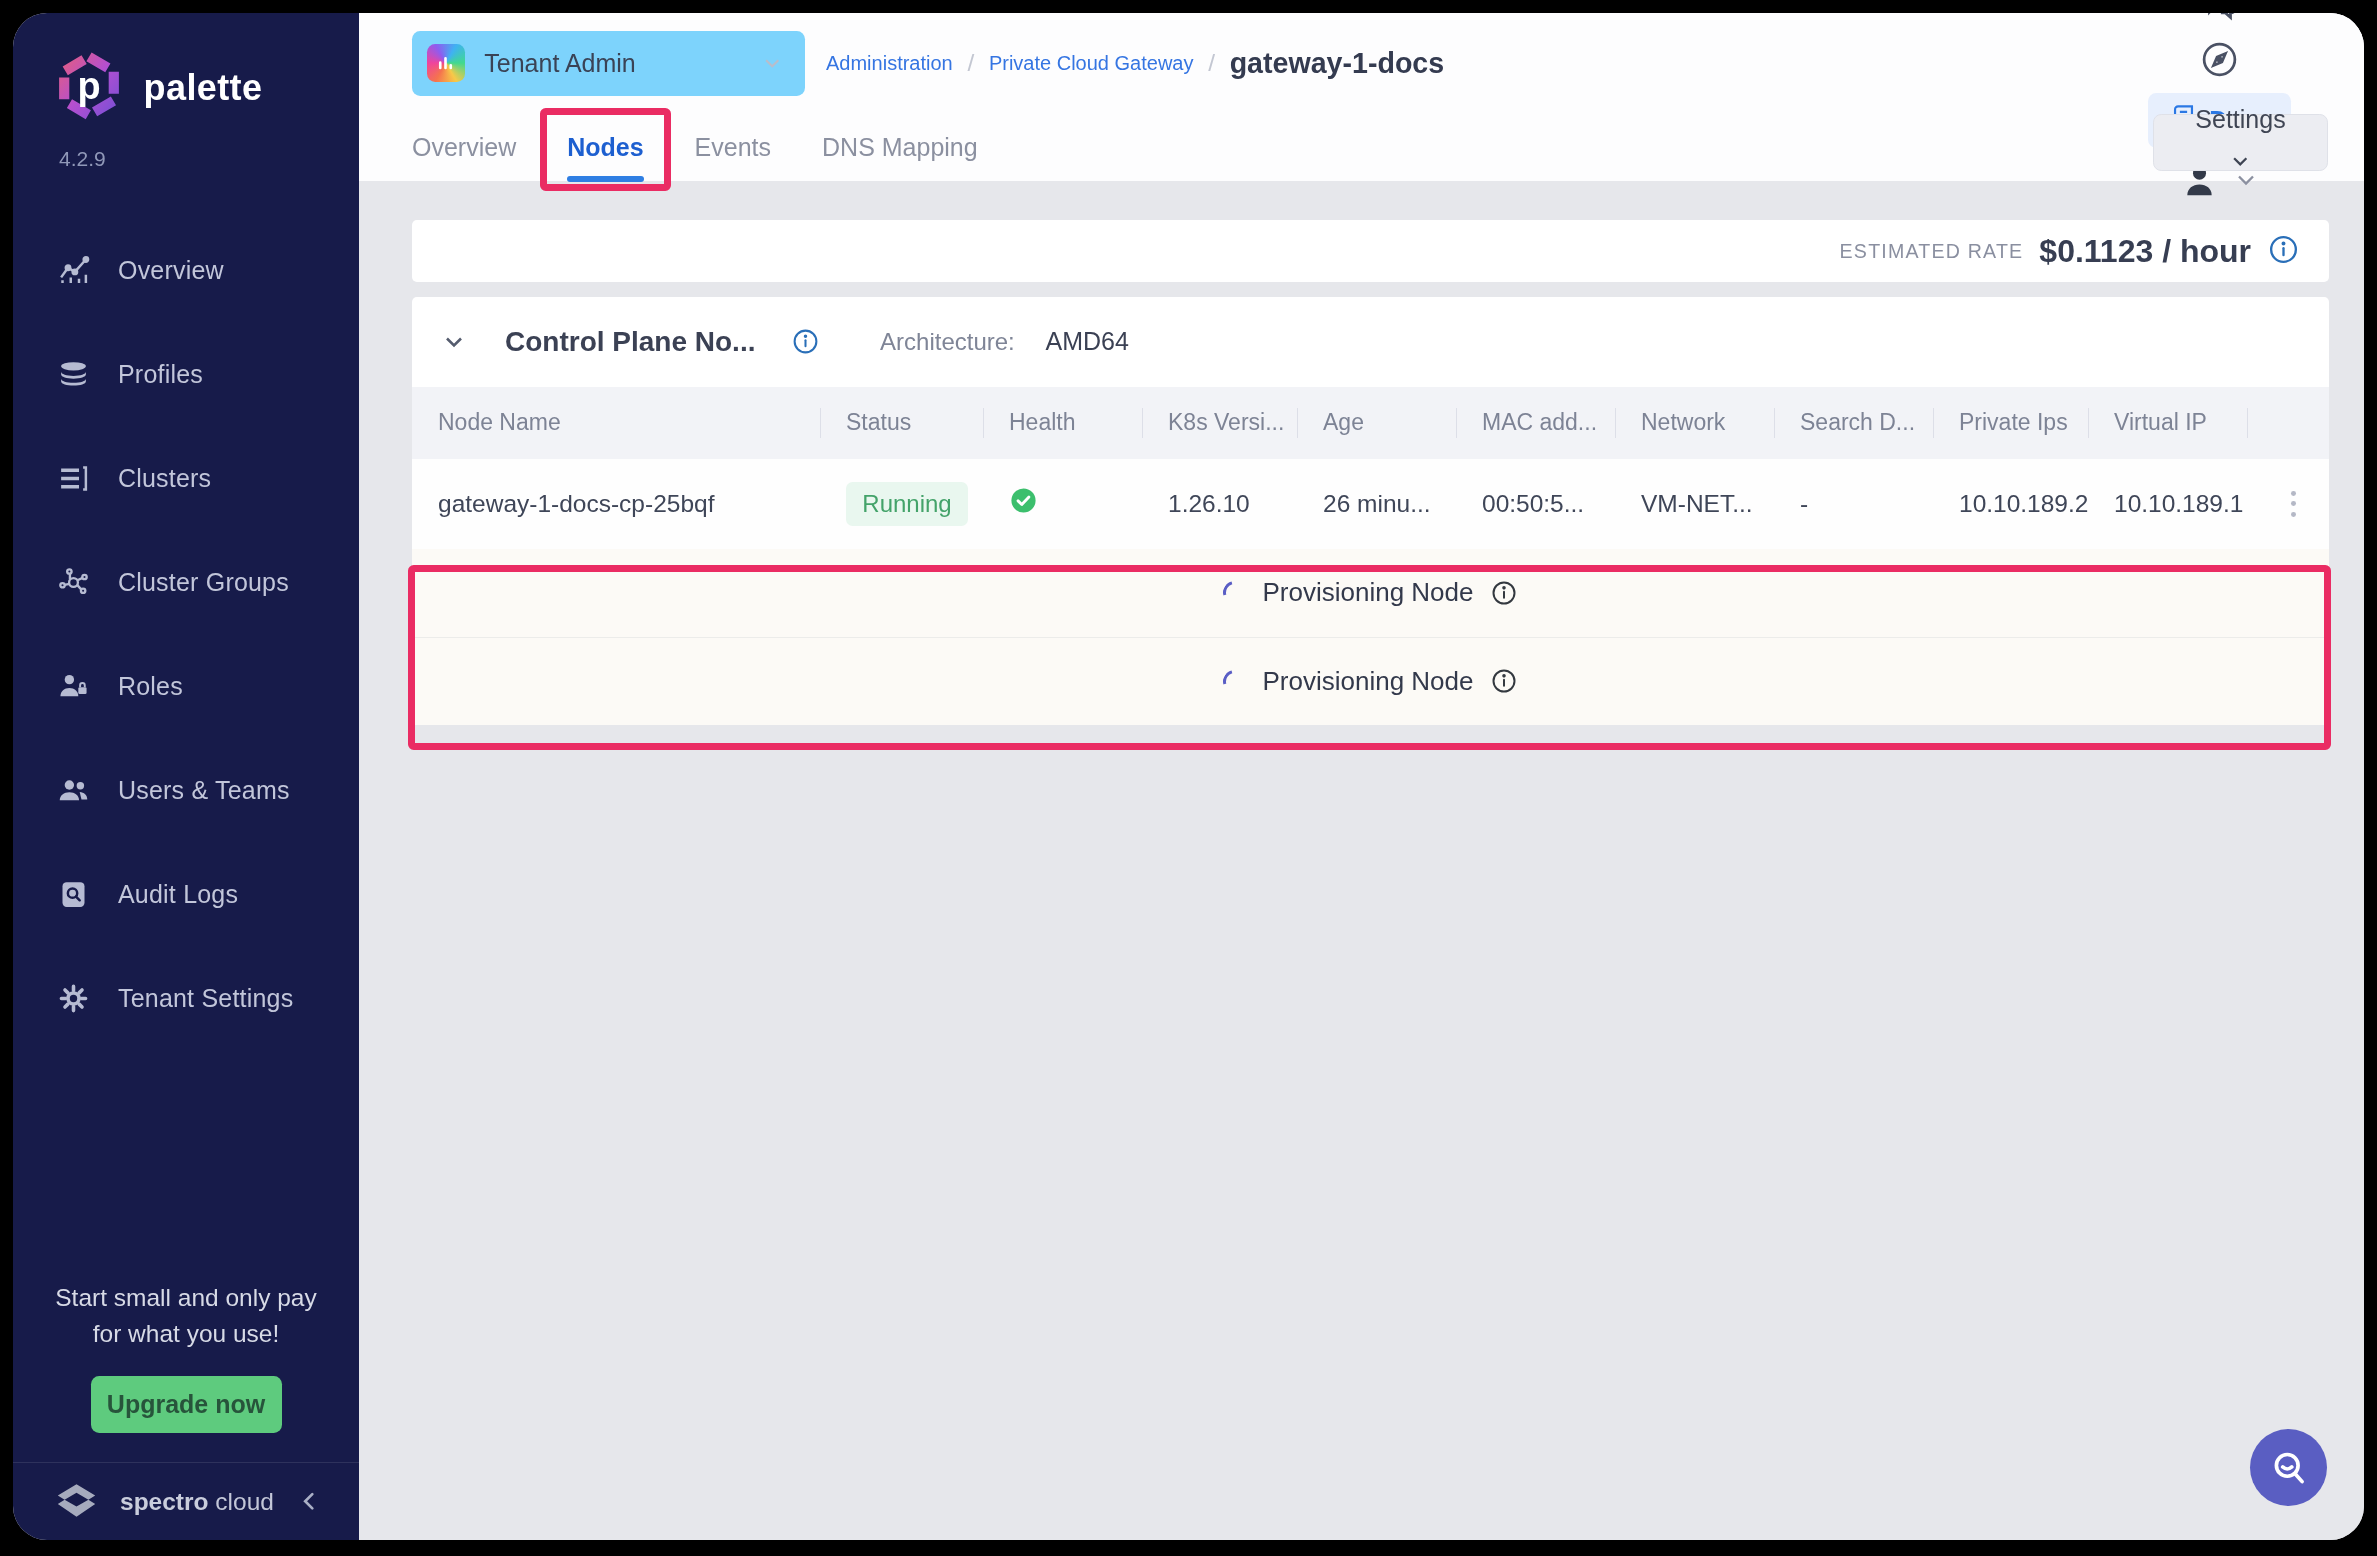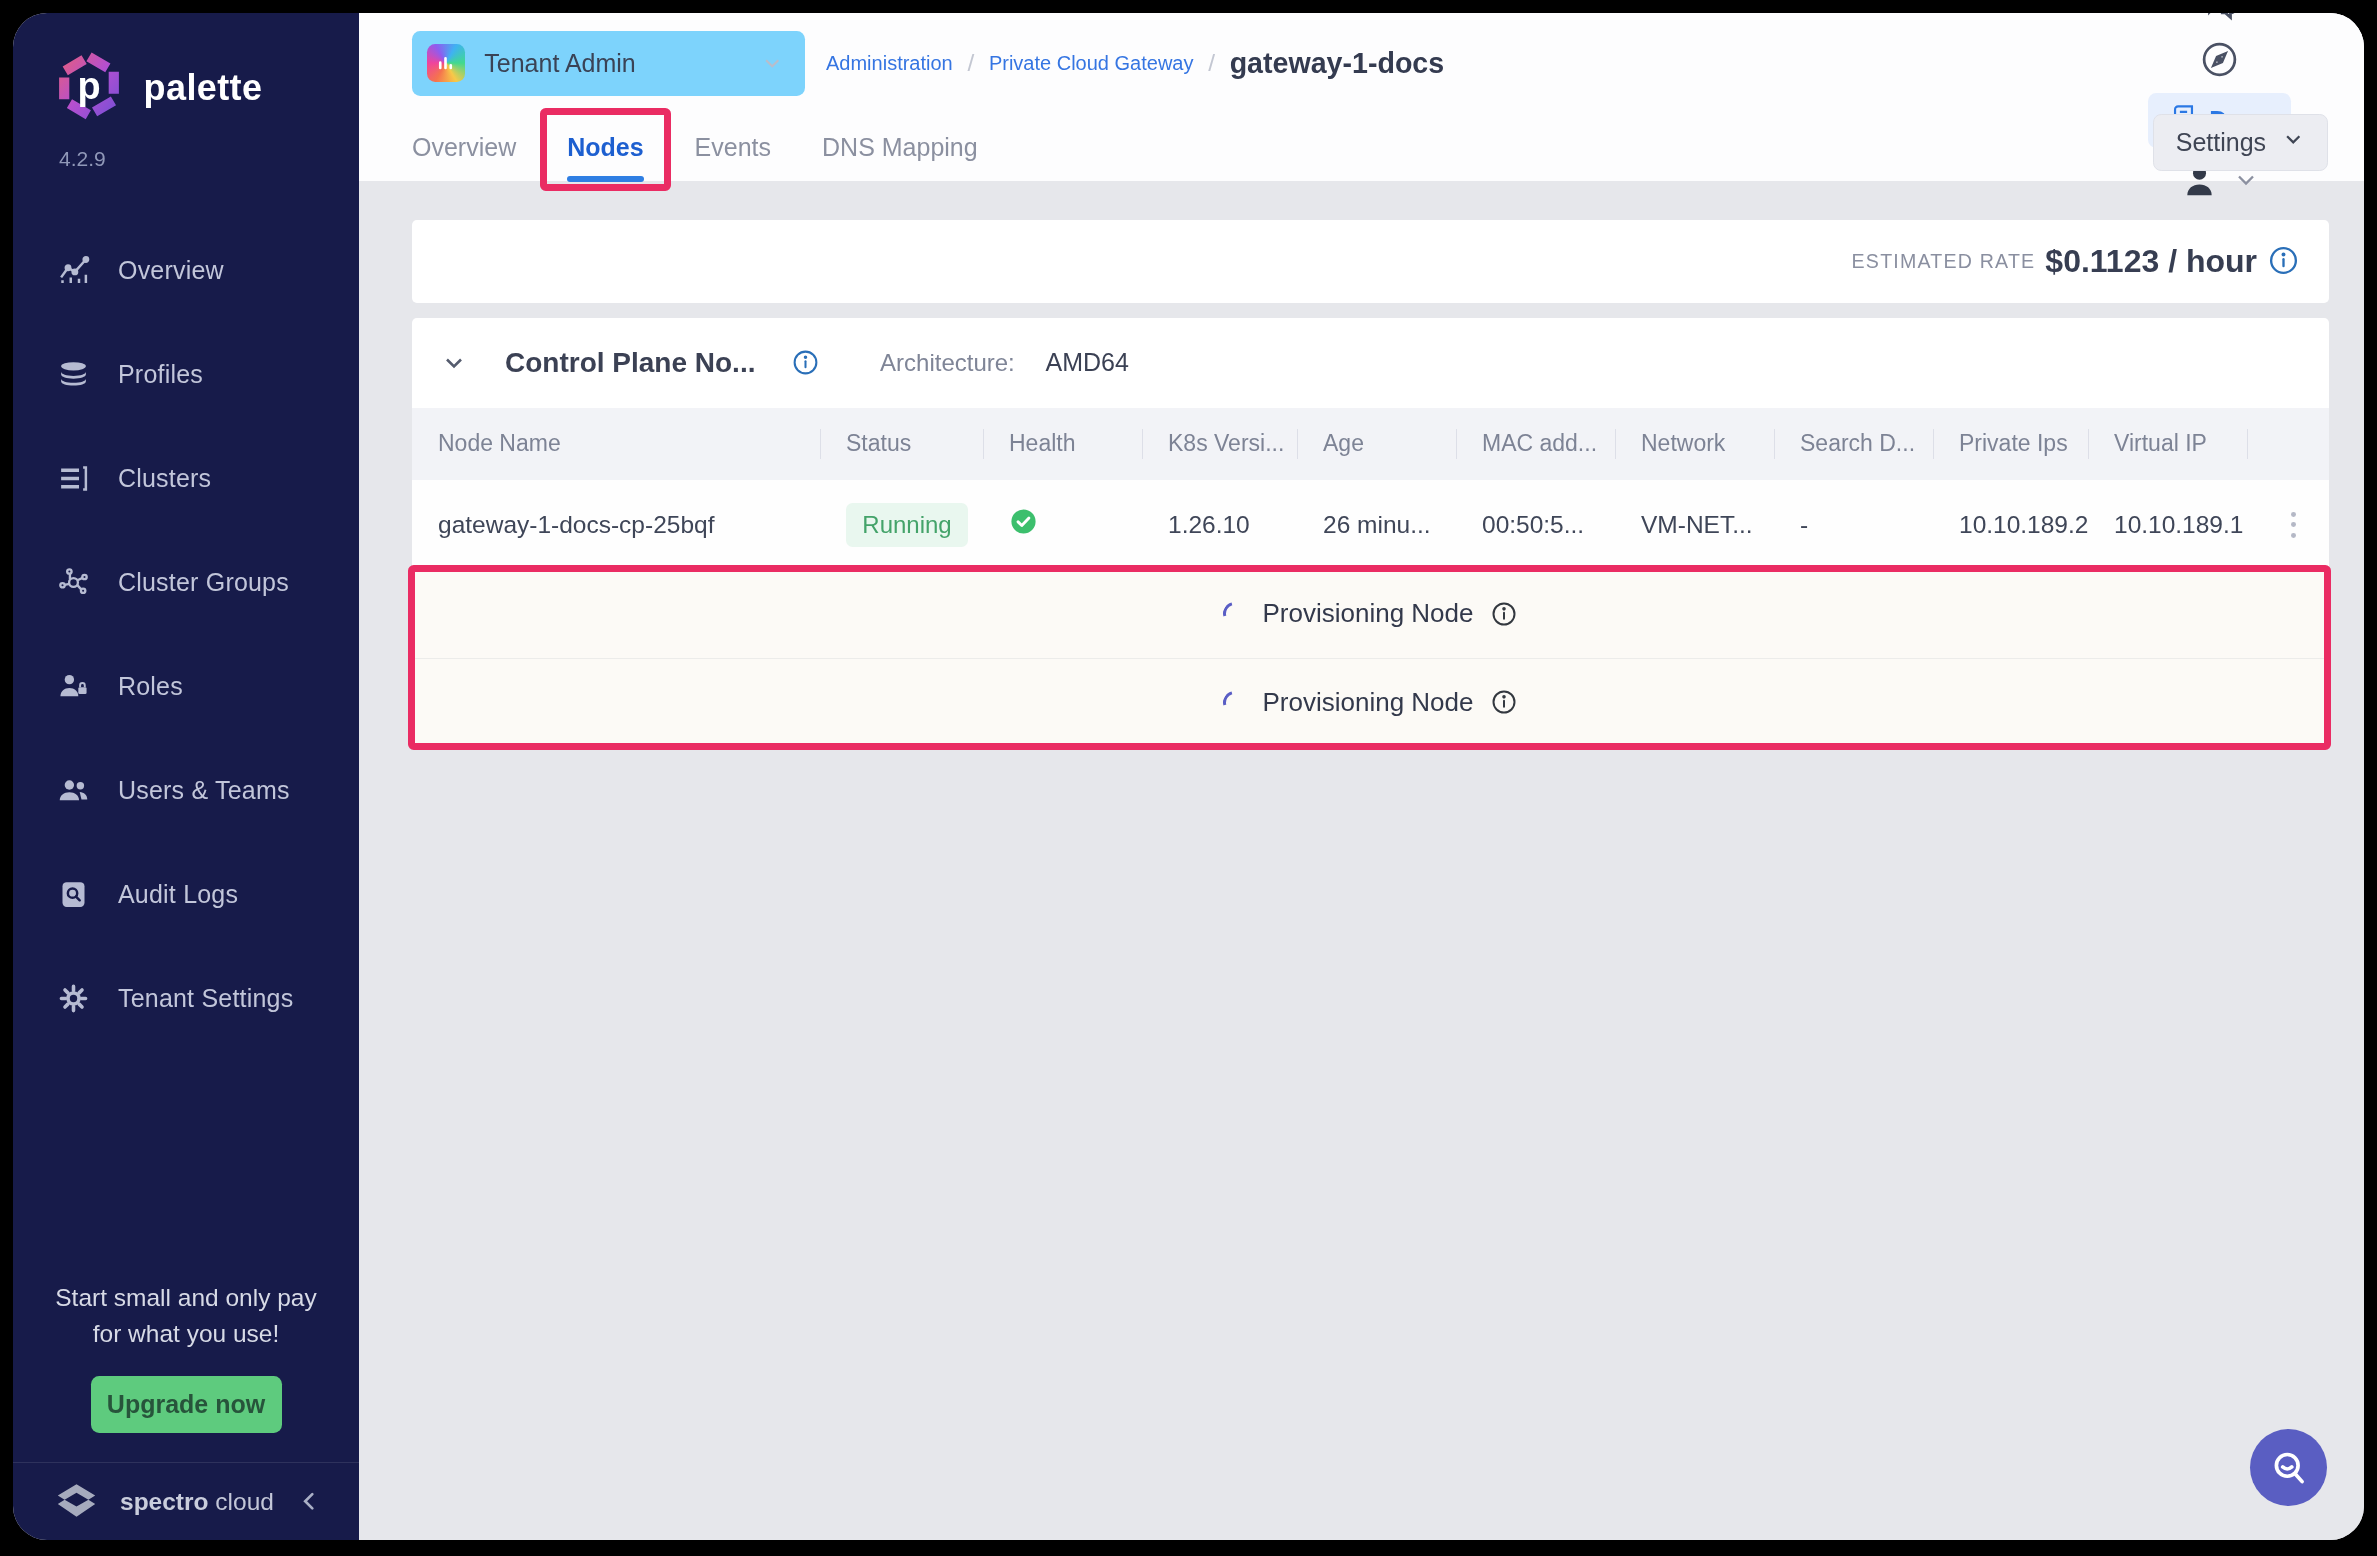--- a/index.html
+++ b/index.html
@@ -54,26 +54,26 @@
   .docs-label { color:#2b78e4; font-size:25px; font-weight:600; font-family:inherit; }
   .user-area { display:flex; align-items:center; gap:13px; cursor:pointer; }
 
   .tabs { height:69px; display:flex; align-items:stretch; gap:51px; }
   .tab { display:flex; align-items:center; color:#8b90a0; font-size:25px; cursor:pointer; position:relative; }
   .tab.active { color:#1d5fd0; font-weight:700; }
   .tab.active::after { content:''; position:absolute; left:0; bottom:0; width:100%; height:5.7px;
                        background:#2e7ee3; border-radius:3.3px; }
   .settings-btn { position:absolute; right:36px; top:101px; height:57px; width:175px; background:#ecedf2;
                   border:0.8px solid #dfe1e8; border-radius:8.2px; color:#3f4554; font-size:25px;
-                  font-family:inherit; display:flex; align-items:center; justify-content:center; gap:14.7px; cursor:pointer; }
+                  font-family:inherit; display:flex; align-items:center; justify-content:center; gap:14.7px; cursor:pointer;flex-direction:column; }
 
   
   .content { flex:1; padding:39px 35px 0 53px; }
-  .rate-bar { height:83px; background:#fff; border-radius:4.9px; display:flex; align-items:center;
-              justify-content:flex-end; padding-right:29px; gap:10px; }
+  .rate-bar { height:62px; background:#fff; border-radius:4.9px; display:flex; align-items:center;
+              justify-content:flex-end; padding-right:29px; gap:16px; }
   .rate-label { color:#8a8fa0; font-size:19.6px; letter-spacing:1.2px; font-weight:500; }
   .rate-value { color:#373e52; font-size:32px; font-weight:700; }
 
   .card { margin-top:14.7px; background:#fff; border-radius:4.9px 4.9px 0 0; overflow:hidden; }
   .pool-header { height:90px; display:flex; align-items:center; padding-left:28px;gap:16px; }
   .pool-caret { display:flex; margin-right:21px; cursor:pointer; }
   .pool-title { color:#3b4154; font-size:28px; font-weight:700; }
   .pool-info { margin-left:19.6px; display:flex; cursor:pointer; }
   .arch-label { margin-left:44px; color:#7f8597; font-size:24px; }
   .arch-value { margin-left:14.7px; color:#3b4154; font-size:25px; }

